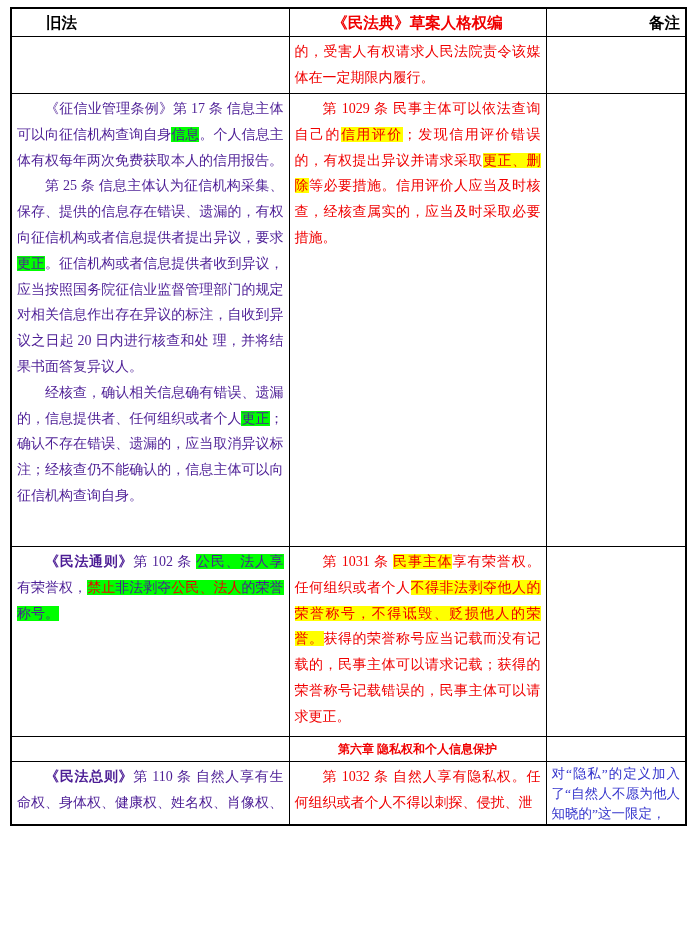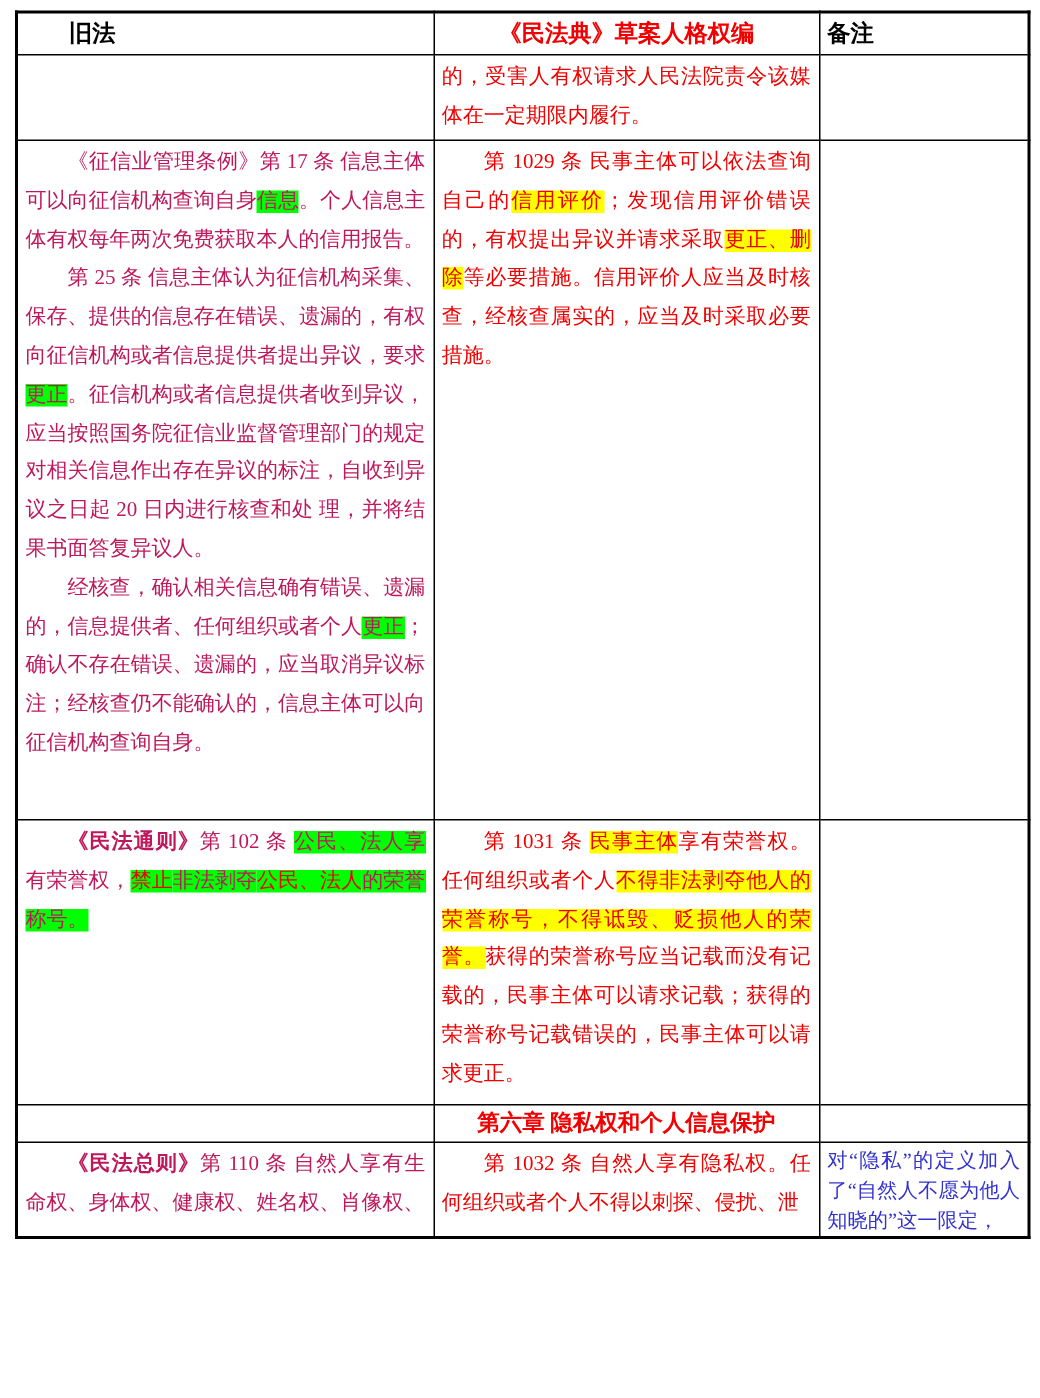--- a/index.html
+++ b/index.html
@@ -26,45 +26,45 @@
     vertical-align:top;
     padding:2px 5px 0 5px;
     overflow:hidden;
   }
   
   .col-old{width:278px}.col-draft{width:257px}.col-notes{width:140px}
   
   .r-head th{height:27px;font-size:15.5px;font-weight:bold;line-height:27px;padding-top:0;padding-bottom:0;}
   .r-head th.h-old{text-align:left;padding-left:34px;}
   .r-head th.h-draft{text-align:center;color:var(--c-red);margin-top:21px;}
-  .r-head th.h-notes{text-align:left;}
+  .r-head th.h-notes{text-align:right;}
   
   .r1 td{height:54px}
   .r2 td{height:450px}
   .r3 td{height:104px}
   .r4 td{height:187px}
   .r5 td{height:22px}
   .r6 td{height:56px}
   
   td .para{
     font-size:14px;
     line-height:25.8px;
     text-align:justify;
     margin:0;
   }
   td .para.indent{text-indent:2em;}
   td .para.center{text-align:center;text-indent:0;}
   td.notes-cell .para{font-size:13.5px;line-height:20px;text-align:justify;}
   .c-red{color:var(--c-red);}
   .c-blue{color:var(--c-blue);}
-  .c-black{color:#be185d;}
+  .c-black{color:#4c1d95;}
   .hl-green{background:var(--hl-green);}
   .hl-yellow{background:var(--hl-yellow);}
   .bold{font-weight:bold;}
-  .chapter .para{font-size:15px;line-height:21px;font-weight:bold;}
+  .chapter .para{font-size:12px;line-height:21px;font-weight:bold;}
 </style>
 </head>
 <body>
 
 <div class="page">
   <table class="cmp">
     <colgroup>
       <col class="col-old">
         <col class="col-draft">
         <col class="col-notes">

